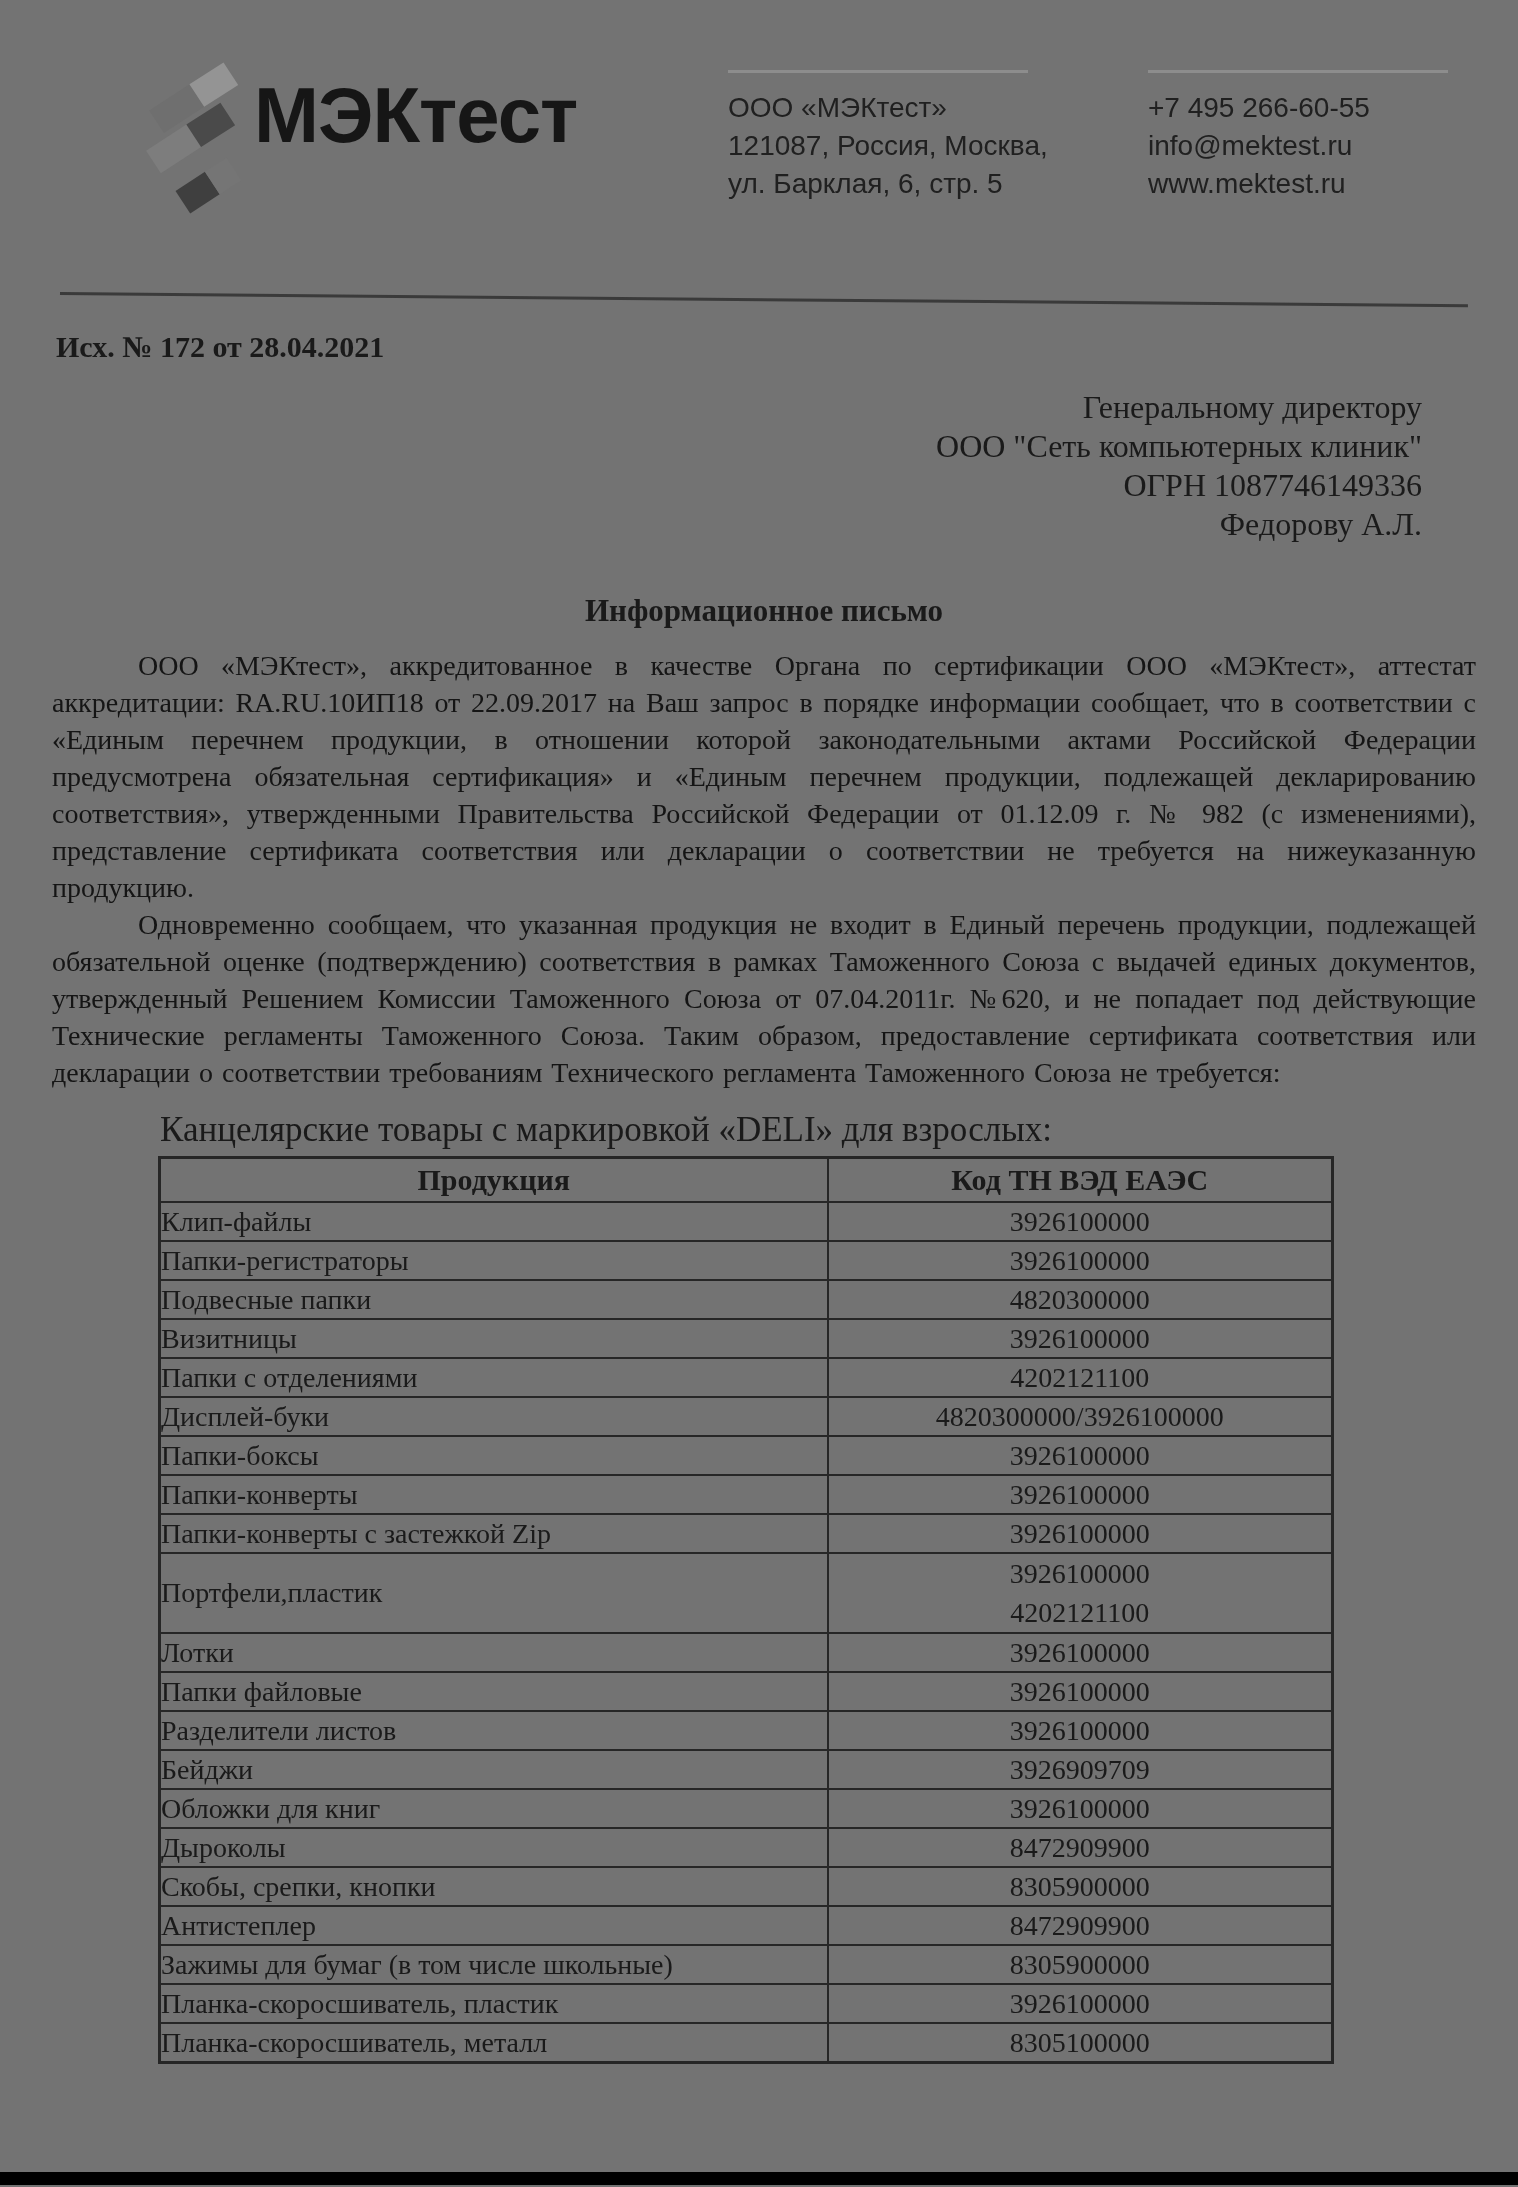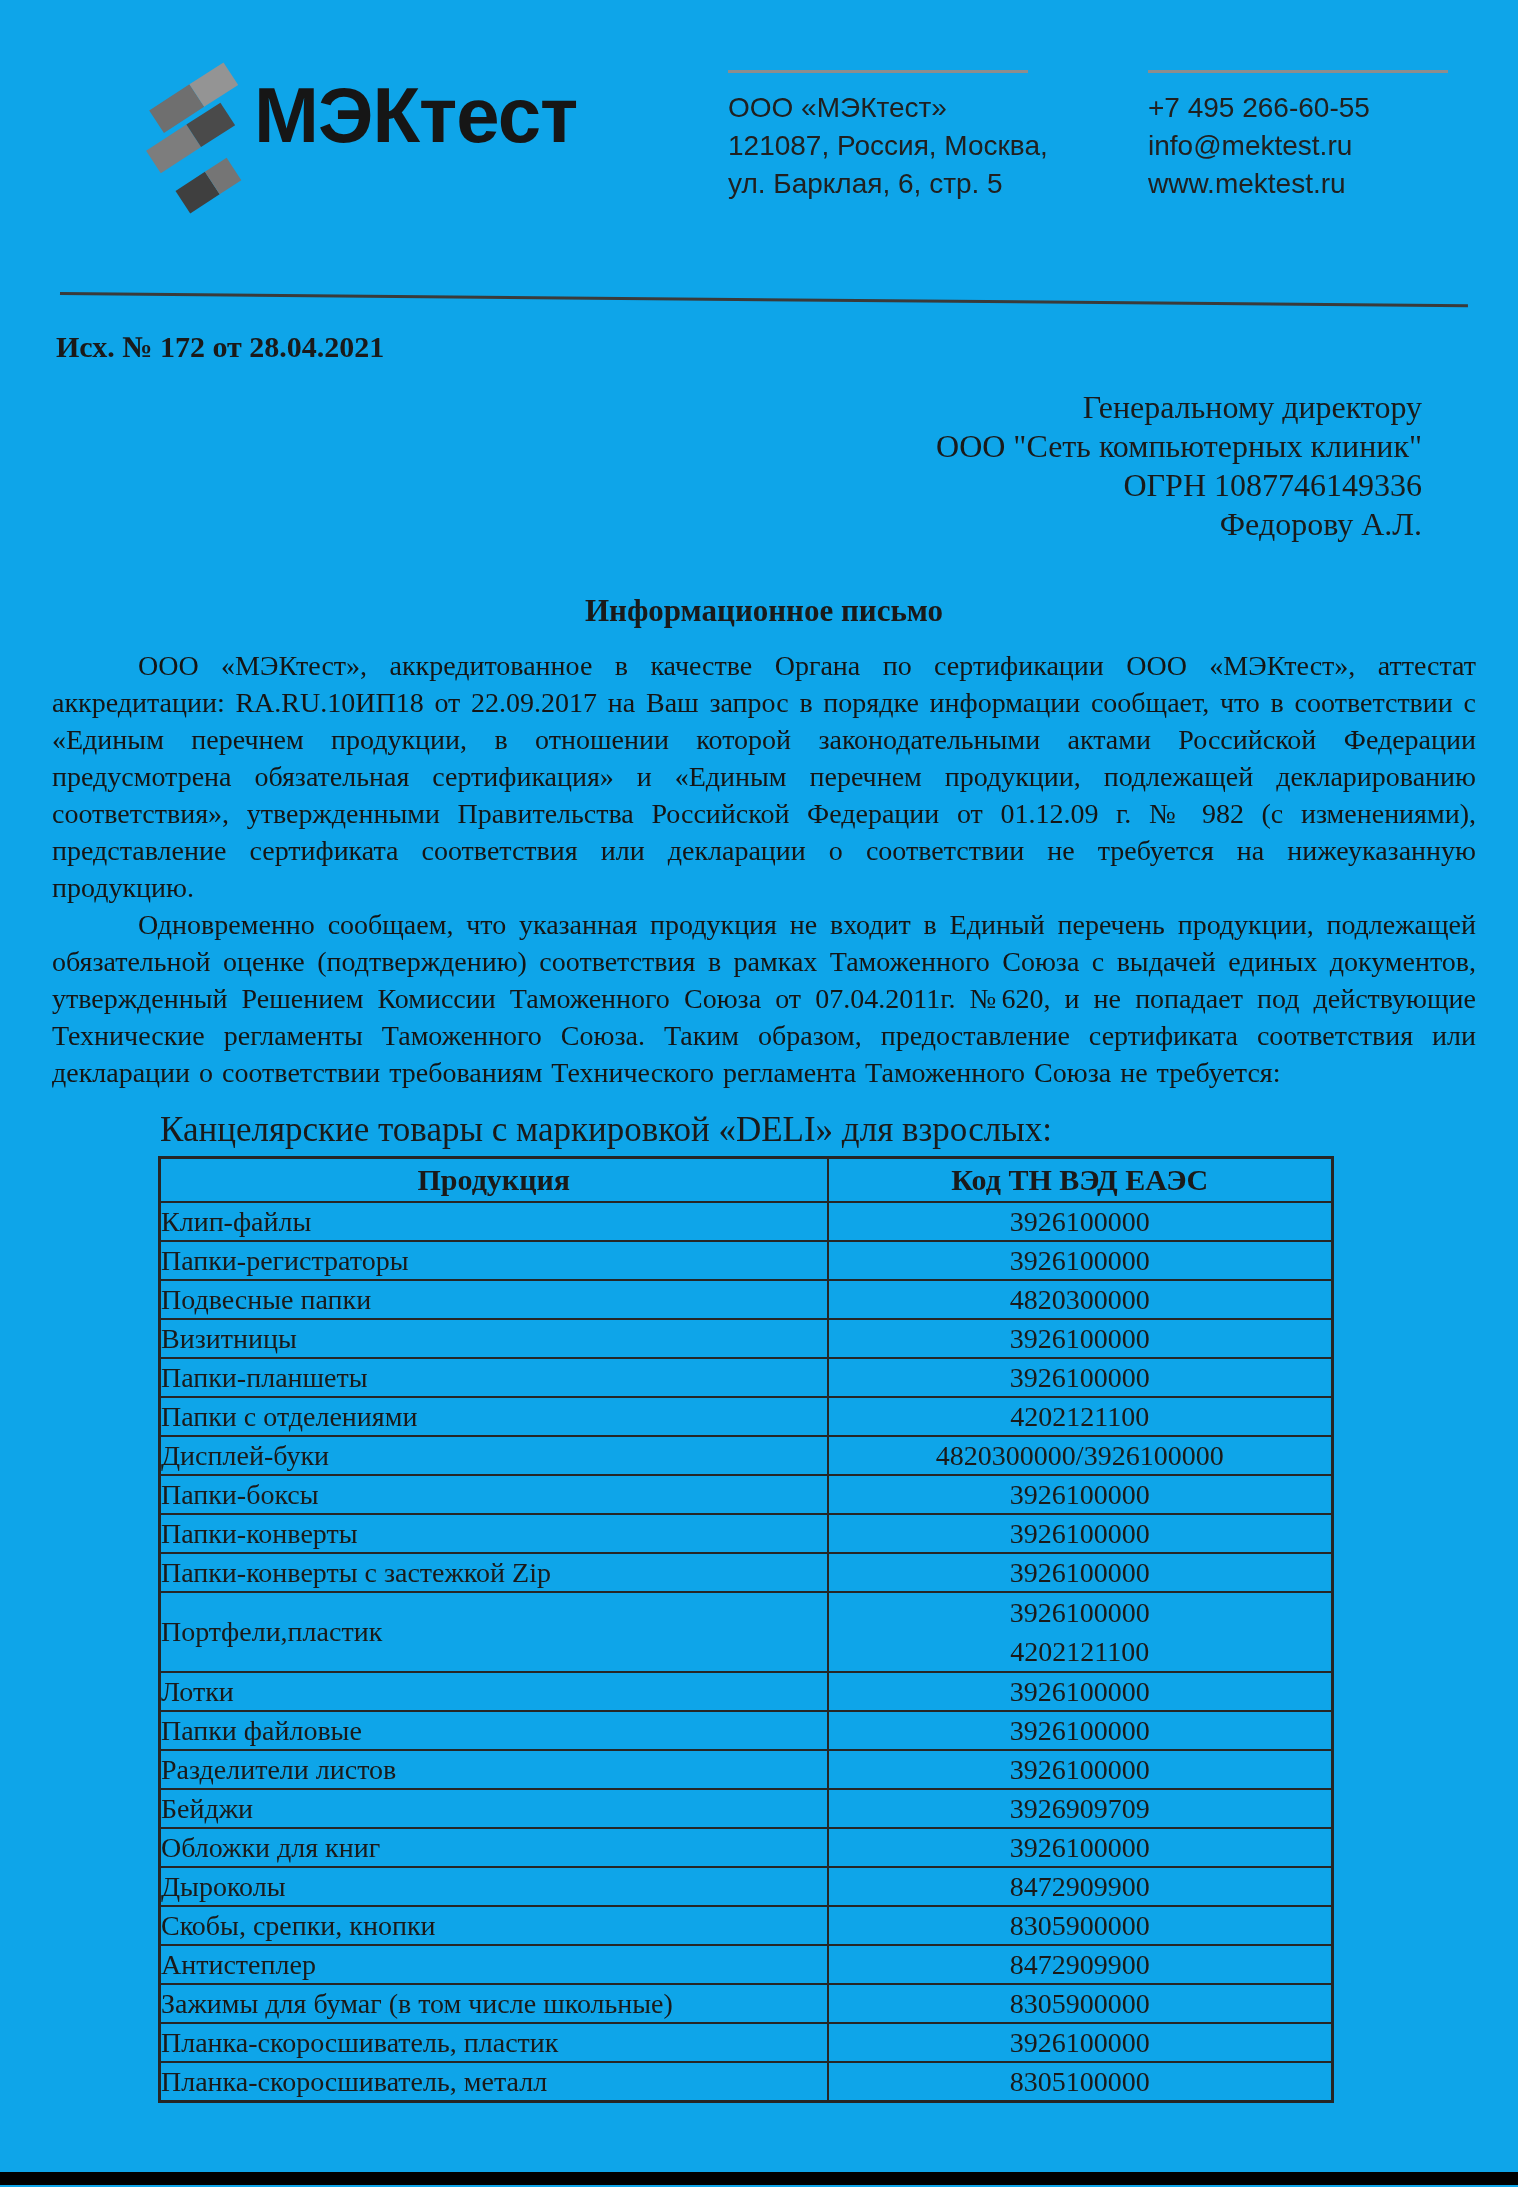--- a/index.html
+++ b/index.html
@@ -1,17 +1,17 @@
 <!DOCTYPE html>
 <html><head>
 <meta charset="utf-8">
 <style>
   html,body{margin:0;padding:0;background:#e8e8e8;}
   .page{
-    position:relative;width:1518px;height:2187px;background:#0ea5e9;
+    position:relative;width:1518px;height:2187px;background:#737373;
     margin:0 auto;overflow:hidden;color:#1a1a1a;
     font-family:"Liberation Serif", serif;
   }
   
   .logo-mark{position:absolute;left:116px;top:44px;}
   .wordmark{
     position:absolute;left:254px;top:76px;
     font-family:"Liberation Sans", sans-serif;font-weight:bold;
     font-size:78px;line-height:1;color:#161616;letter-spacing:-1px;
   }
@@ -128,24 +128,20 @@
           </tr>
           <tr>
             <td class="product-cell">Подвесные папки</td>
             <td class="code-cell">4820300000</td>
           </tr>
           <tr>
             <td class="product-cell">Визитницы</td>
             <td class="code-cell">3926100000</td>
           </tr>
           <tr>
-            <td class="product-cell">Папки-планшеты</td>
-            <td class="code-cell">3926100000</td>
-          </tr>
-          <tr>
             <td class="product-cell">Папки с отделениями</td>
             <td class="code-cell">4202121100</td>
           </tr>
           <tr>
             <td class="product-cell">Дисплей-буки</td>
             <td class="code-cell">4820300000/3926100000</td>
           </tr>
           <tr>
             <td class="product-cell">Папки-боксы</td>
             <td class="code-cell">3926100000</td>

